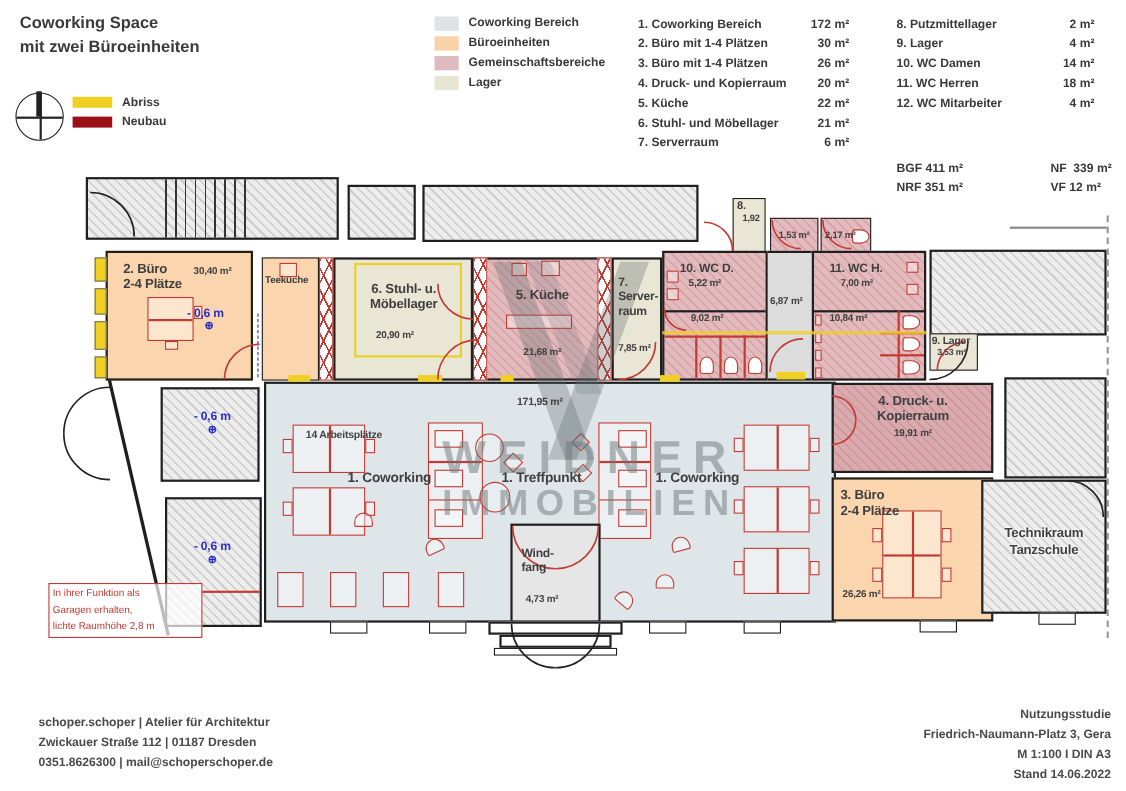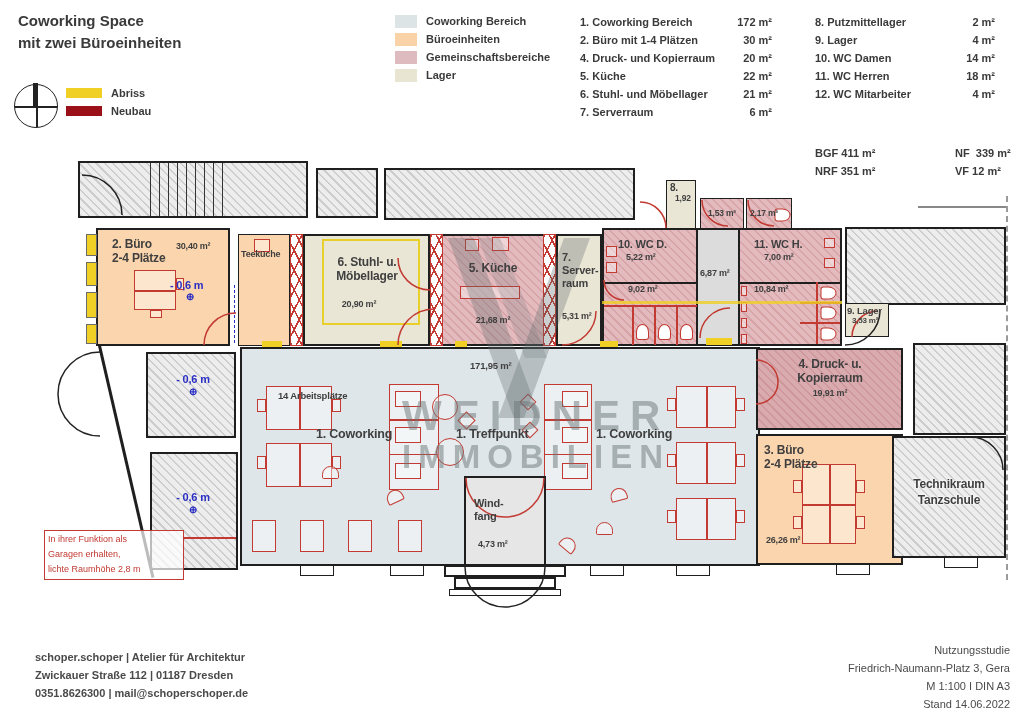--- a/index.html
+++ b/index.html
@@ -85,20 +85,24 @@
   <div class="a hdr" style="left:580px;top:13px;width:192px;">
     <div class="listrow">
         <span>1. Coworking Bereich</span>
         <span>172 m²</span>
       </div>
     <div class="listrow">
         <span>2. Büro mit 1-4 Plätzen</span>
         <span>30 m²</span>
       </div>
     <div class="listrow">
+        <span>3. Büro mit 1-4 Plätzen</span>
+        <span>26 m²</span>
+      </div>
+    <div class="listrow">
         <span>4. Druck- und Kopierraum</span>
         <span>20 m²</span>
       </div>
     <div class="listrow">
         <span>5. Küche</span>
         <span>22 m²</span>
       </div>
     <div class="listrow">
         <span>6. Stuhl- und Möbellager</span>
         <span>21 m²</span>
@@ -359,21 +363,21 @@
   <div class="lbl c" style="left:305px;top:256px;width:124px;font-size:12px;">6. Stuhl- u.</div>
   <div class="lbl c" style="left:305px;top:270px;width:124px;font-size:12px;">Möbellager</div>
   <div class="lbl c" style="left:305px;top:300px;width:108px;font-size:9px;">20,90 m²</div>
 
   <div class="lbl c" style="left:443px;top:262px;width:100px;font-size:12px;">5. Küche</div>
   <div class="lbl c" style="left:443px;top:316px;width:100px;font-size:9px;">21,68 m²</div>
 
   <div class="lbl" style="left:562px;top:252px;font-size:11px;">7.</div>
   <div class="lbl" style="left:562px;top:265px;font-size:11px;">Server-</div>
   <div class="lbl" style="left:562px;top:278px;font-size:11px;">raum</div>
-  <div class="lbl" style="left:562px;top:312px;font-size:9px;">5,31 m²</div>
+  <div class="lbl" style="left:562px;top:312px;font-size:9px;">7,85 m²</div>
 
   <div class="lbl" style="left:670px;top:183px;font-size:10px;">8.</div>
   <div class="lbl" style="left:675px;top:194px;font-size:8.5px;">1,92</div>
   <div class="lbl c" style="left:700px;top:209px;width:44px;font-size:8.5px;">1,53 m²</div>
   <div class="lbl c" style="left:744px;top:209px;width:40px;font-size:8.5px;">2,17 m²</div>
 
   <div class="lbl" style="left:618px;top:239px;font-size:11px;">10. WC D.</div>
   <div class="lbl" style="left:626px;top:253px;font-size:9px;">5,22 m²</div>
   <div class="lbl" style="left:628px;top:285px;font-size:9px;">9,02 m²</div>
   <div class="lbl" style="left:700px;top:269px;font-size:9px;">6,87 m²</div>
@@ -414,20 +418,20 @@
     <div class="note-line">Garagen erhalten,</div>
     <div class="note-line">lichte Raumhöhe 2,8 m</div>
   </div>
   <div class="redline" style="left:184px;top:537px;width:52px;height:1.5px;z-index:11;"></div>
 
   <div class="a" style="left:35px;top:648px;font-size:11px;font-weight:700;line-height:18px;color:#4a4a4a;">
     <div>schoper.schoper | Atelier für Architektur</div>
     <div>Zwickauer Straße 112 | 01187 Dresden</div>
     <div>0351.8626300 | mail@schoperschoper.de</div>
   </div>
-  <div class="a" style="right:14px;top:641px;font-size:11px;font-weight:400;line-height:18px;color:#4a4a4a;text-align:right;">
+  <div class="a" style="right:14px;top:641px;font-size:11px;font-weight:700;line-height:18px;color:#4a4a4a;text-align:right;">
     <div>Nutzungsstudie</div>
     <div>Friedrich-Naumann-Platz 3, Gera</div>
     <div>M 1:100 I DIN A3</div>
     <div>Stand 14.06.2022</div>
   </div>
 
 </div>
 
 </body></html>

